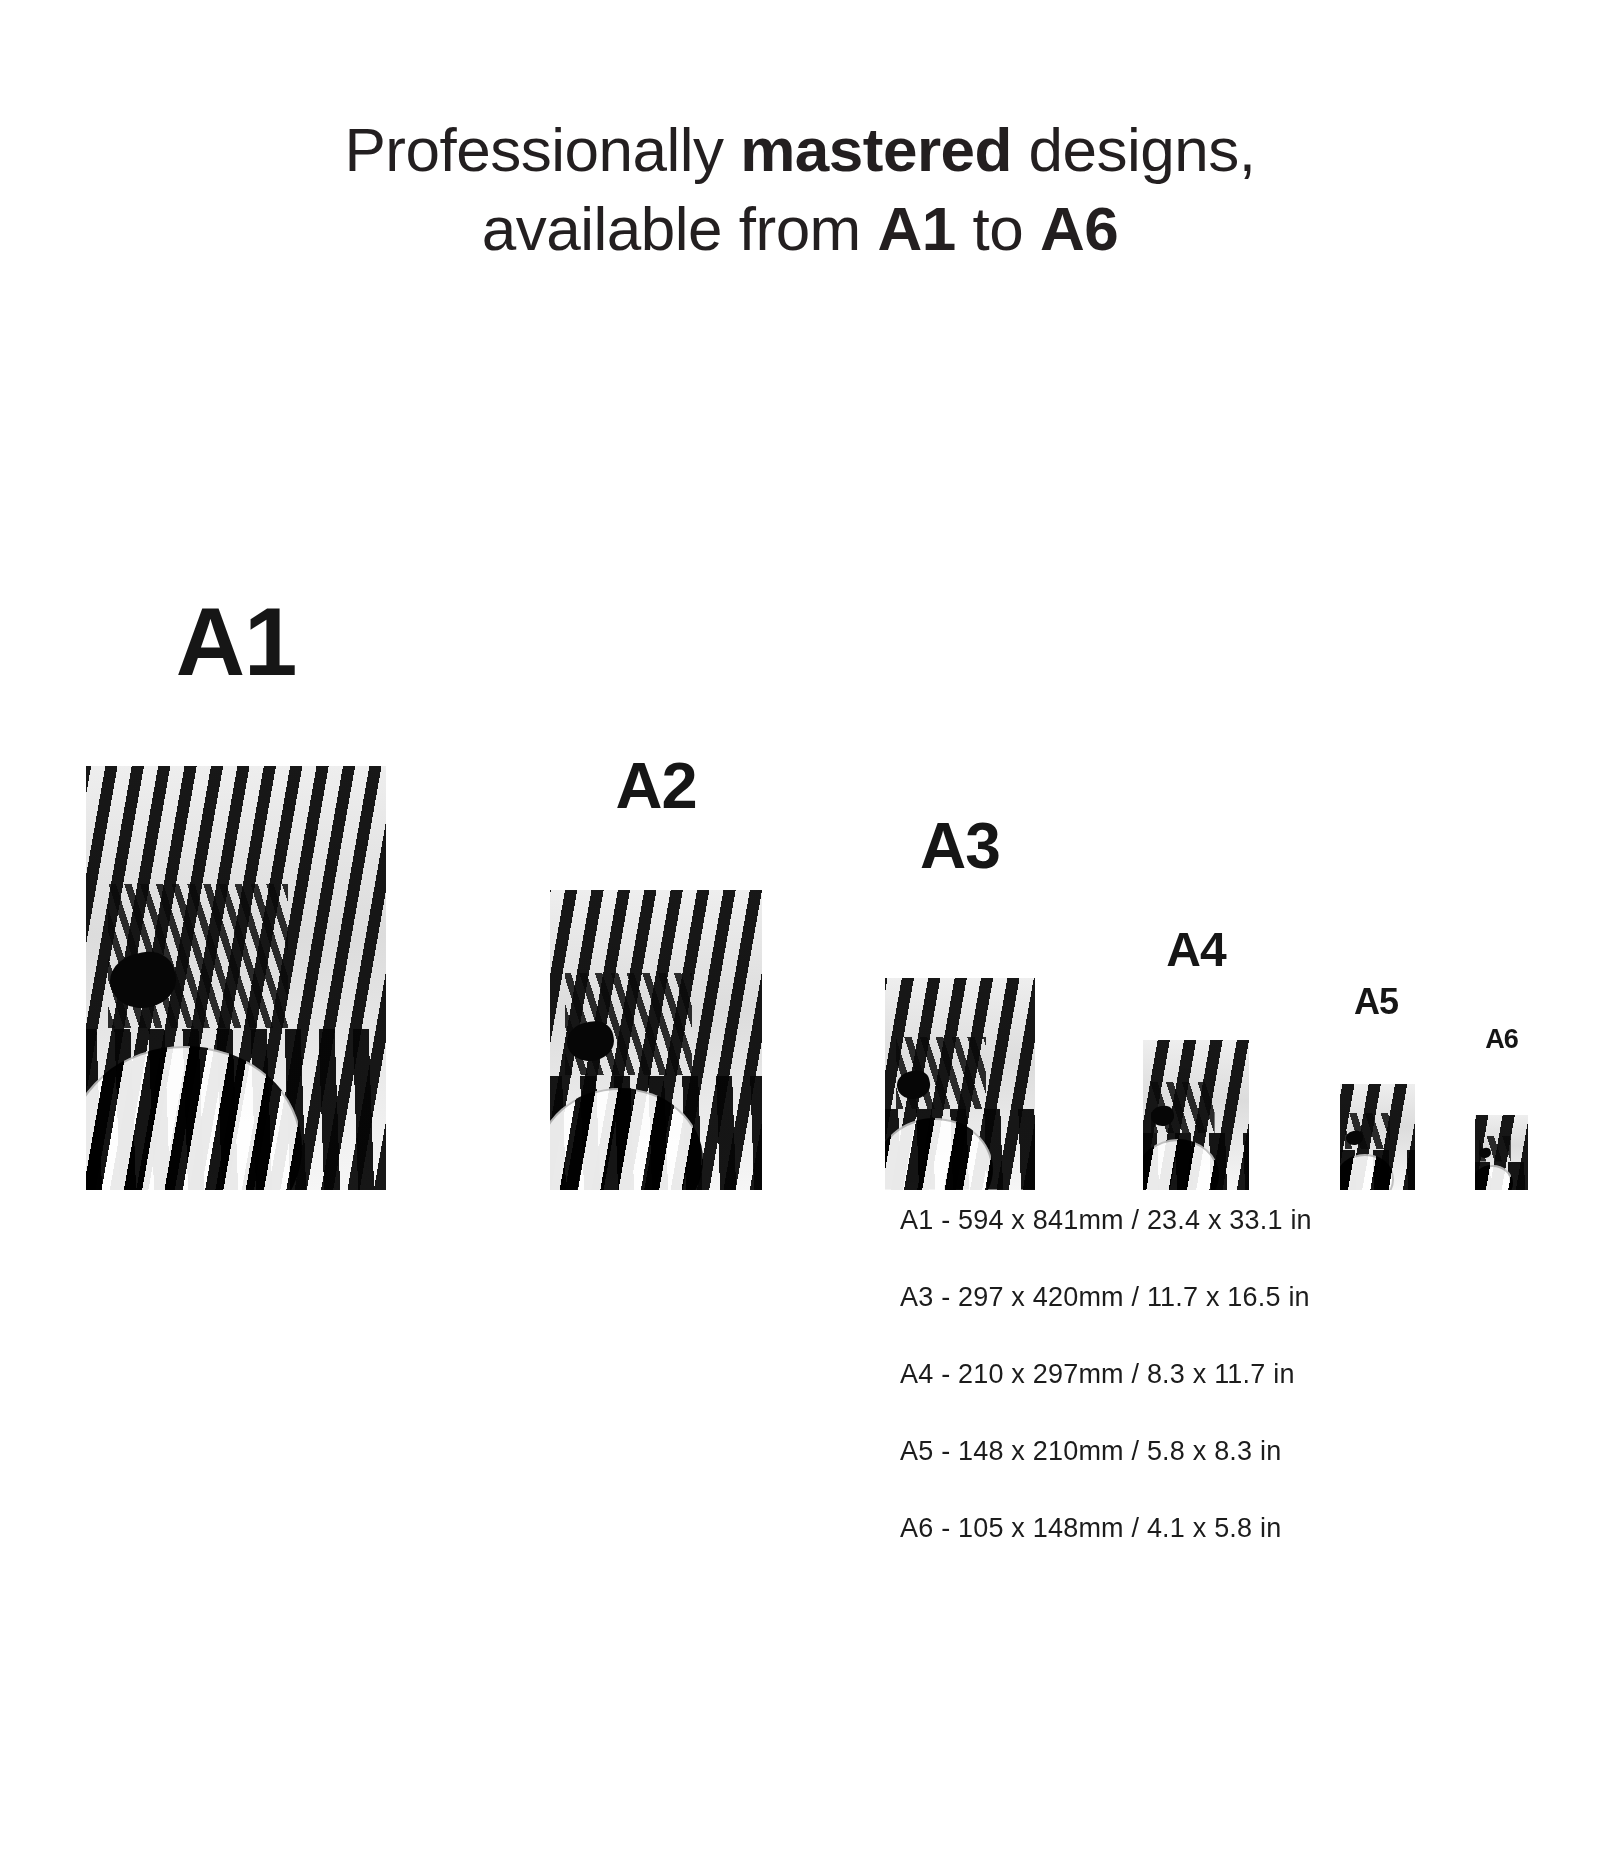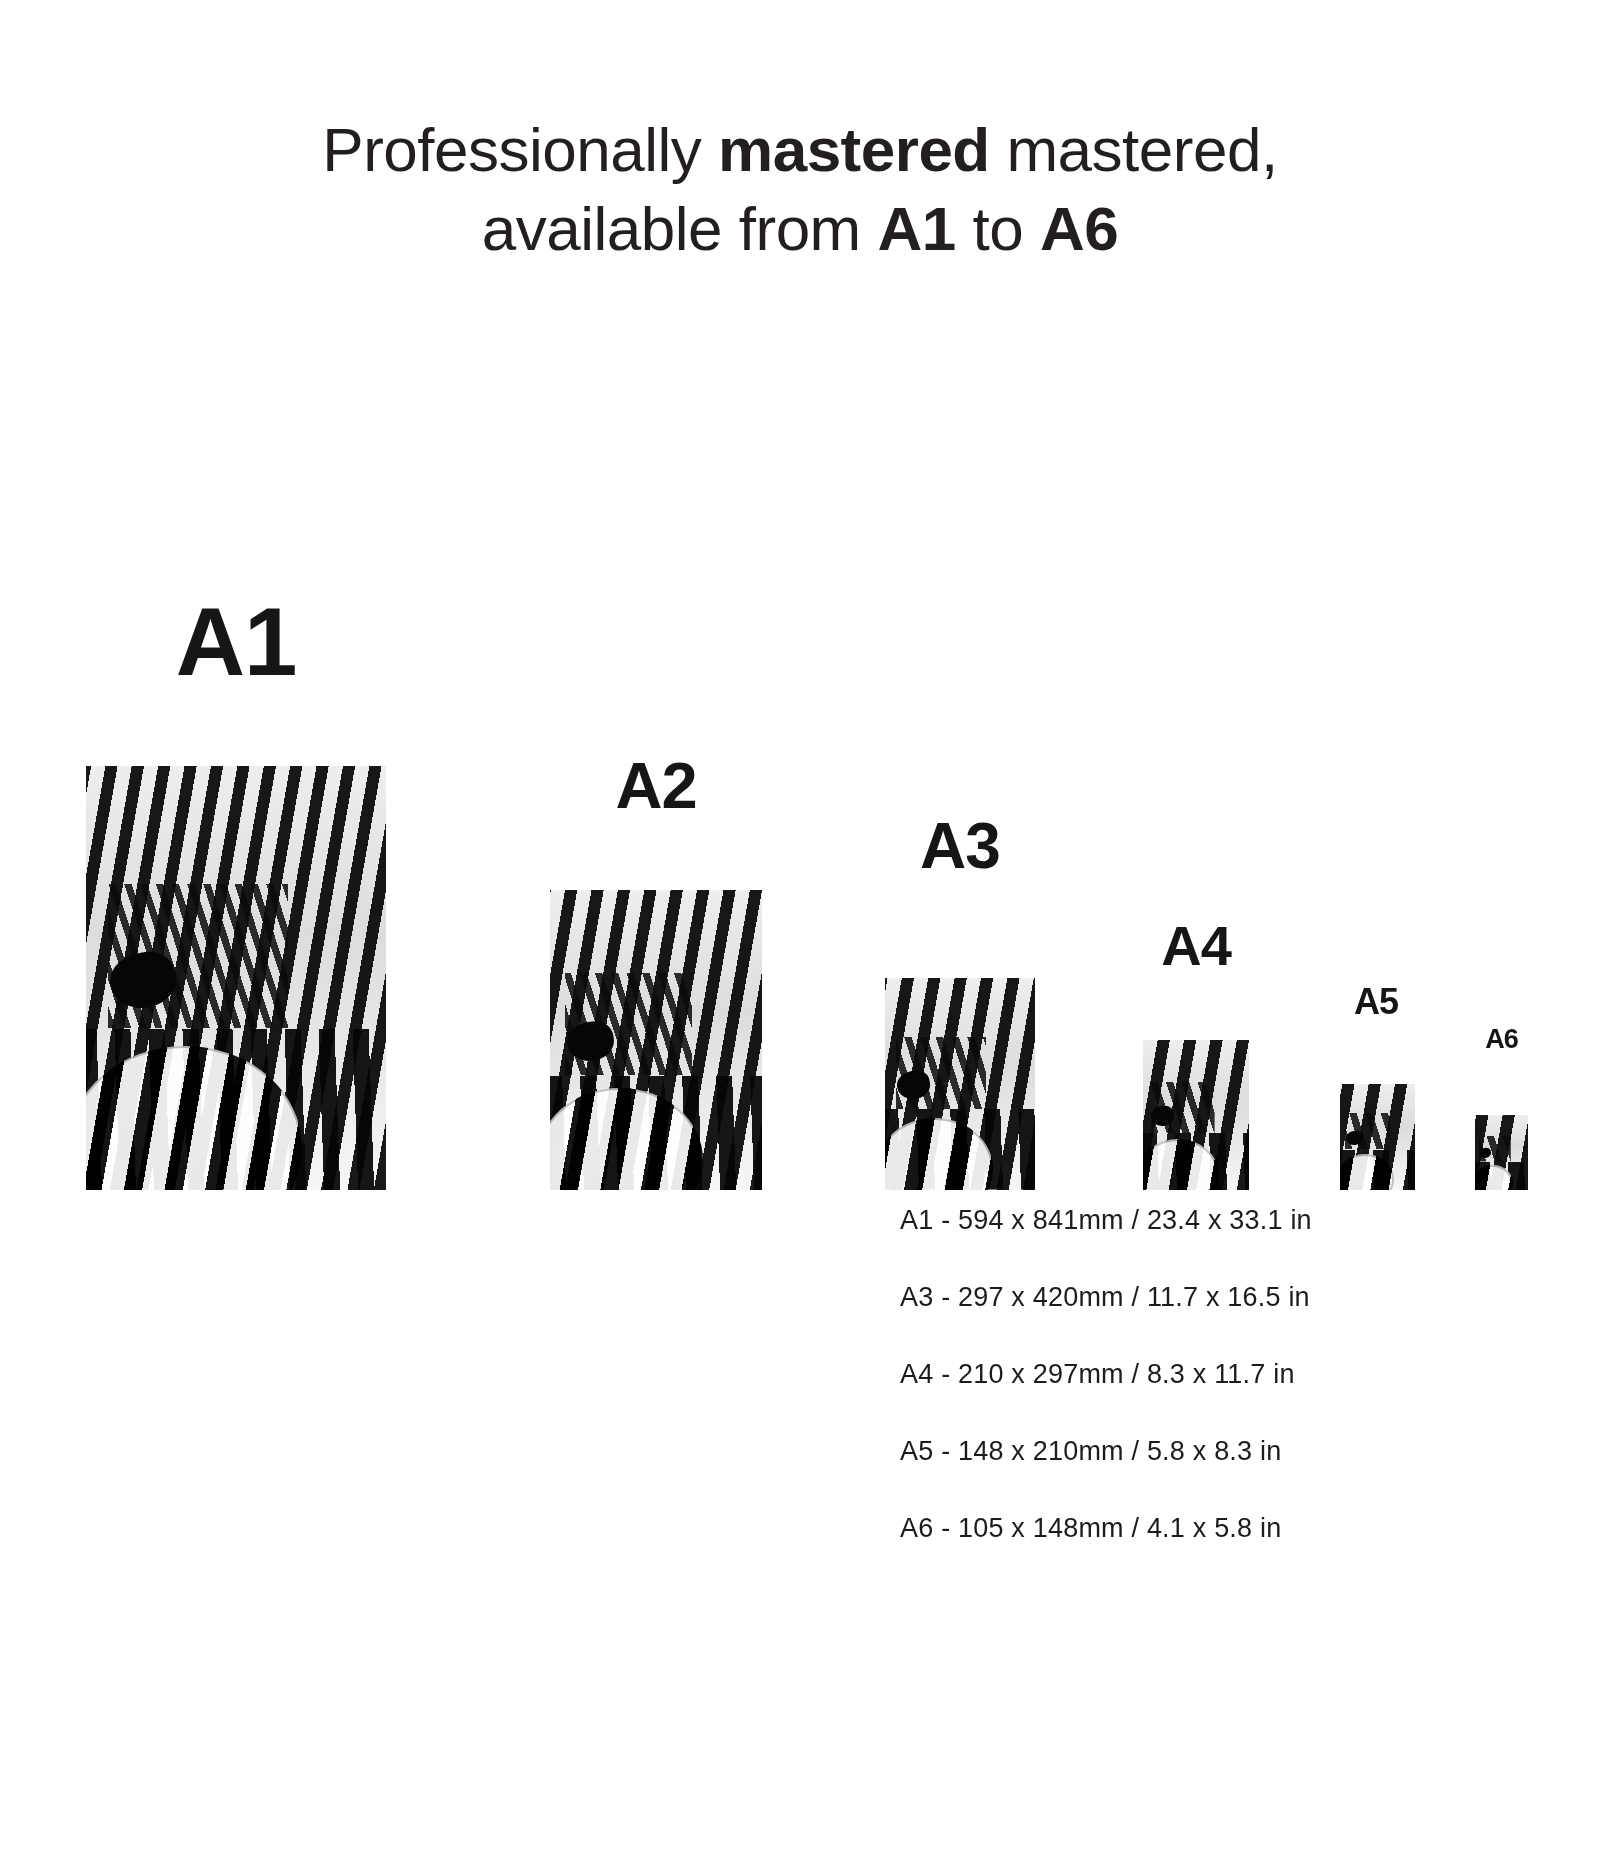--- a/index.html
+++ b/index.html
@@ -138,21 +138,21 @@
     letter-spacing: 0.2px;
     margin-bottom: 46px;
     white-space: nowrap;
   }
 </style>
 </head>
 <body>
 
 <div class="headline">
   <div class="headline-line">
-    <span>Professionally </span><span class="bold">mastered</span><span> mastered,</span>
+    <span>Professionally </span><span class="bold">mastered</span><span> designs,</span>
   </div>
   <div class="headline-line">
     <span>available from </span><span class="bold">A1</span><span> to </span><span class="bold">A6</span>
   </div>
 </div>
 
 <div class="size-row">
 
   <div class="size-item" style="left:86px; width:300px;">
     <div class="size-label" style="font-size:96px; padding-bottom:76px;">A1</div>
@@ -169,21 +169,21 @@
   </div>
 
   <div class="size-item" style="left:885px; width:150px;">
     <div class="size-label" style="font-size:64px; padding-bottom:100px;">A3</div>
     <div class="poster" style="width:150px; height:212px;">
       <div class="zebra"></div>
     </div>
   </div>
 
   <div class="size-item" style="left:1143px; width:106px;">
-    <div class="size-label" style="font-size:56px; padding-bottom:66px;">A4</div>
+    <div class="size-label" style="font-size:48px; padding-bottom:66px;">A4</div>
     <div class="poster" style="width:106px; height:150px;">
       <div class="zebra"></div>
     </div>
   </div>
 
   <div class="size-item" style="left:1340px; width:72px;">
     <div class="size-label" style="font-size:36px; padding-bottom:64px;">A5</div>
     <div class="poster" style="width:75px; height:106px;">
       <div class="zebra"></div>
     </div>

